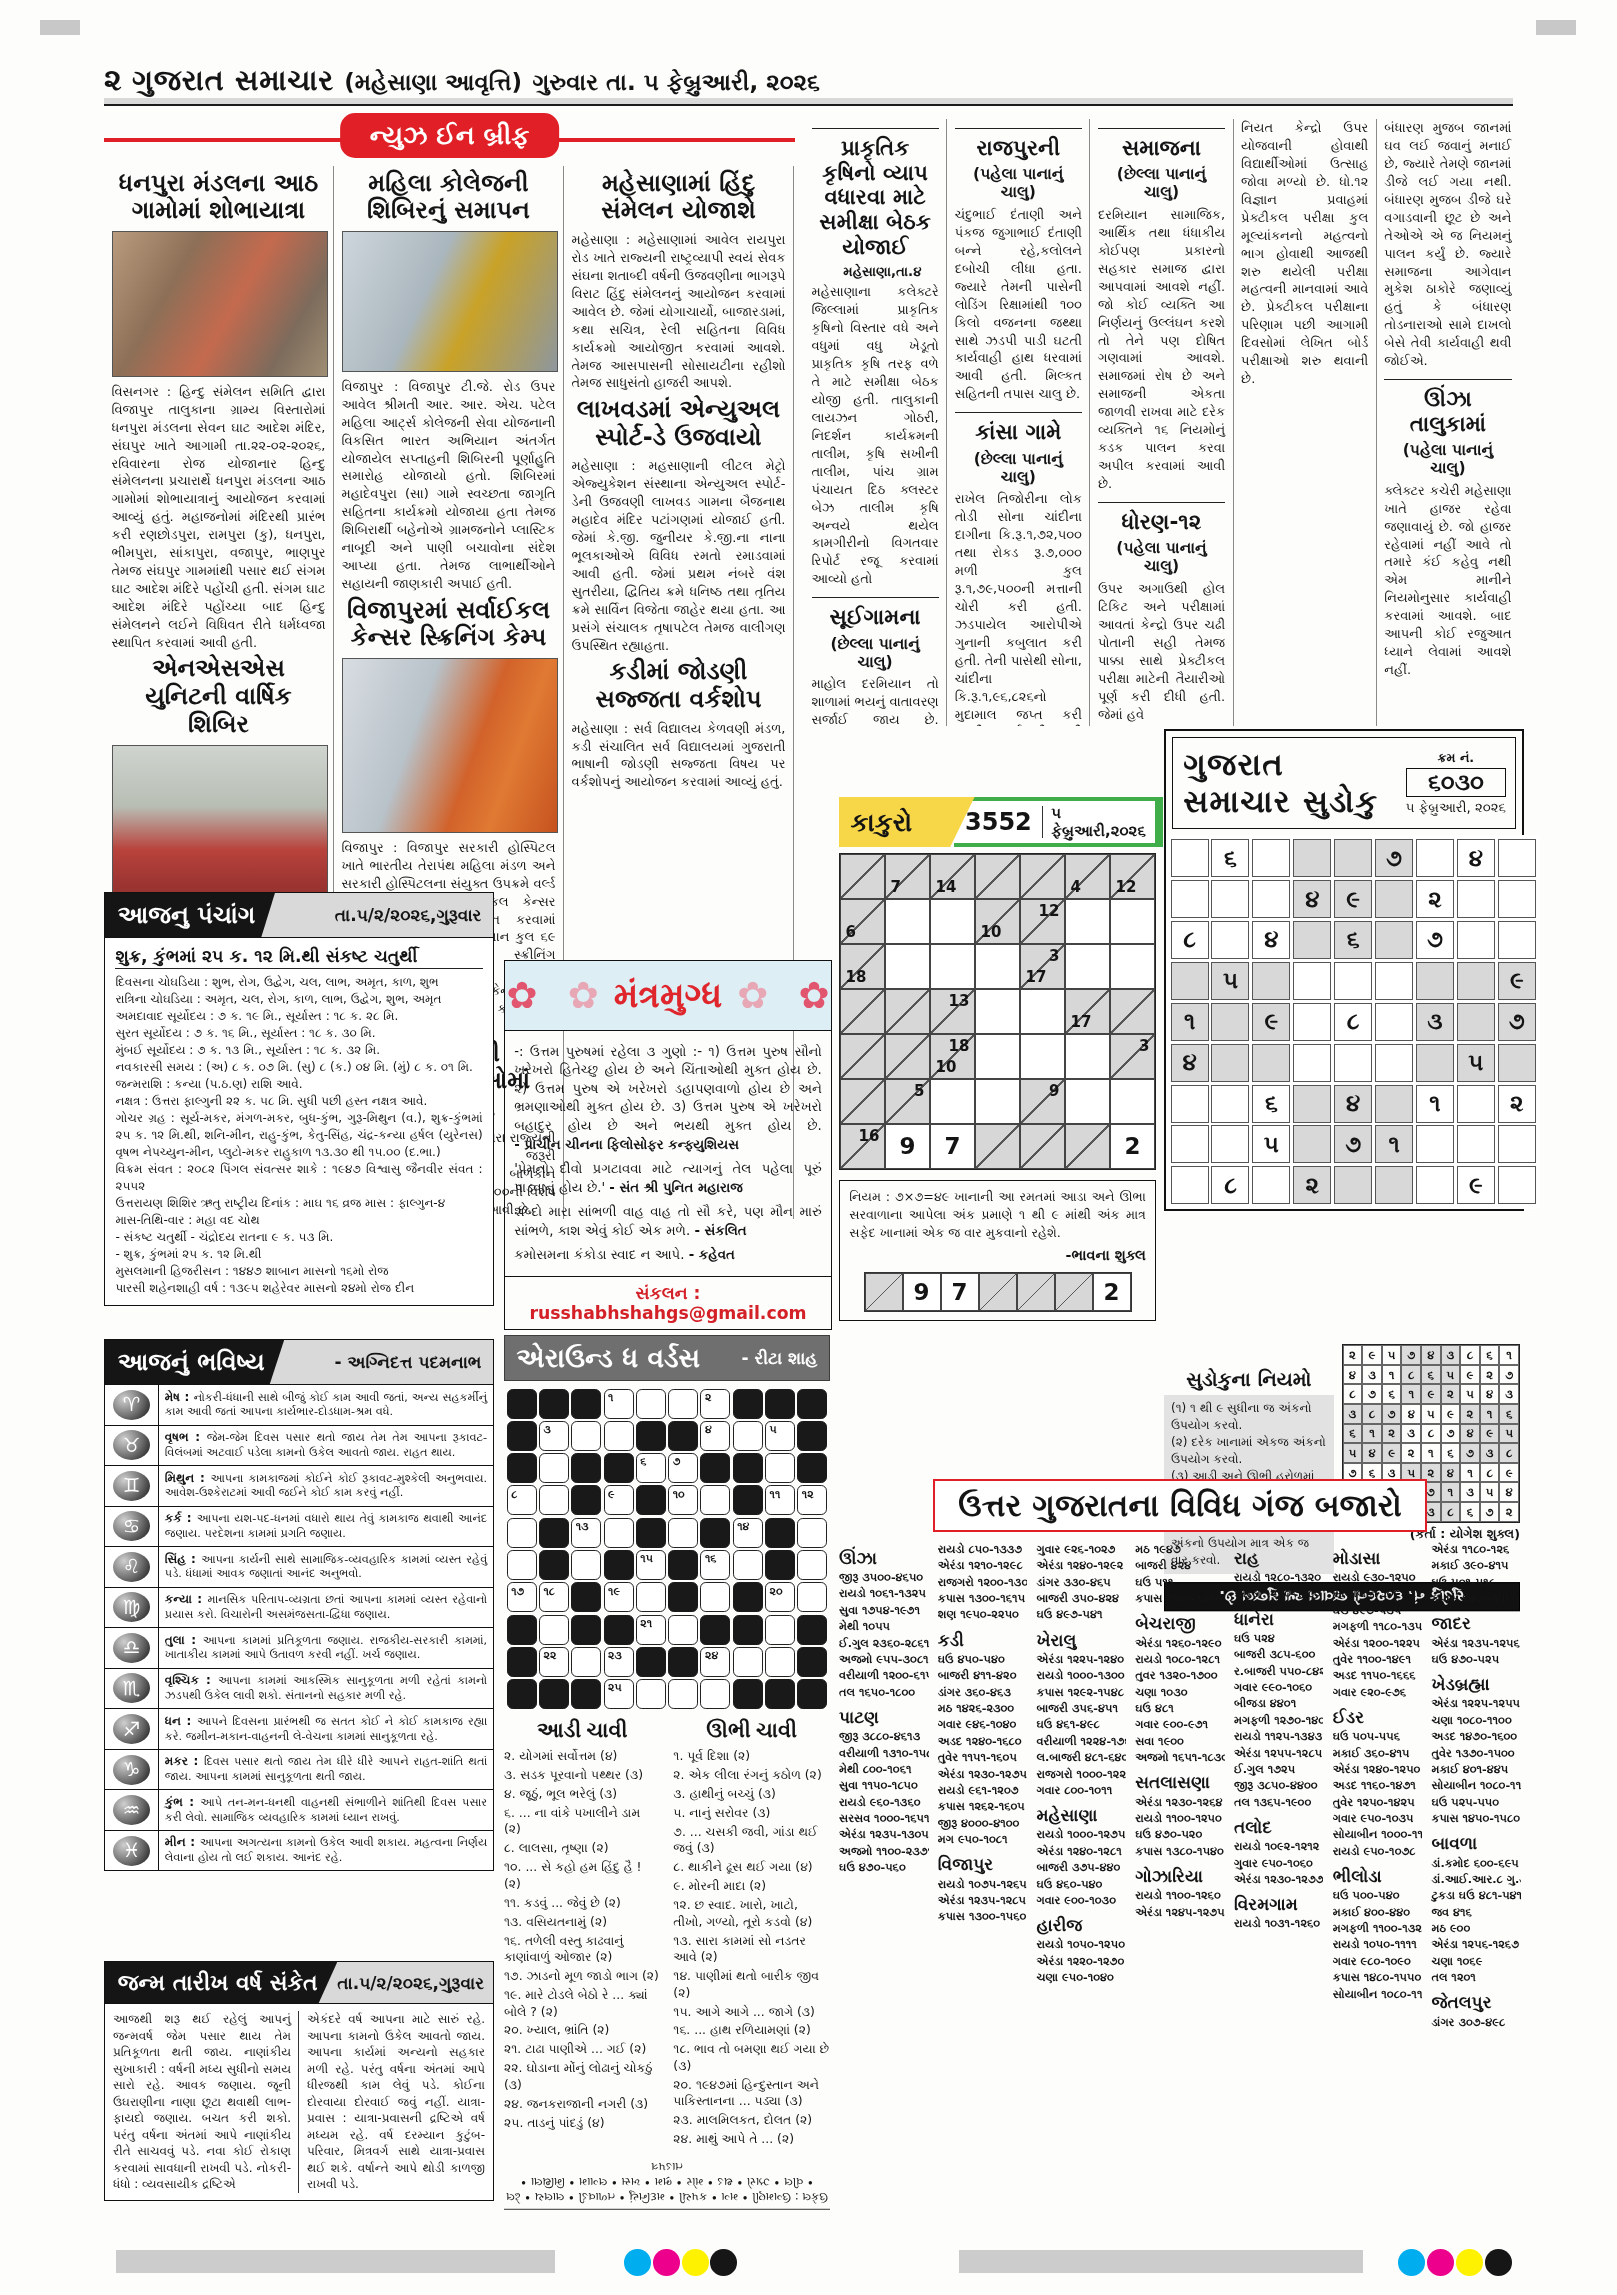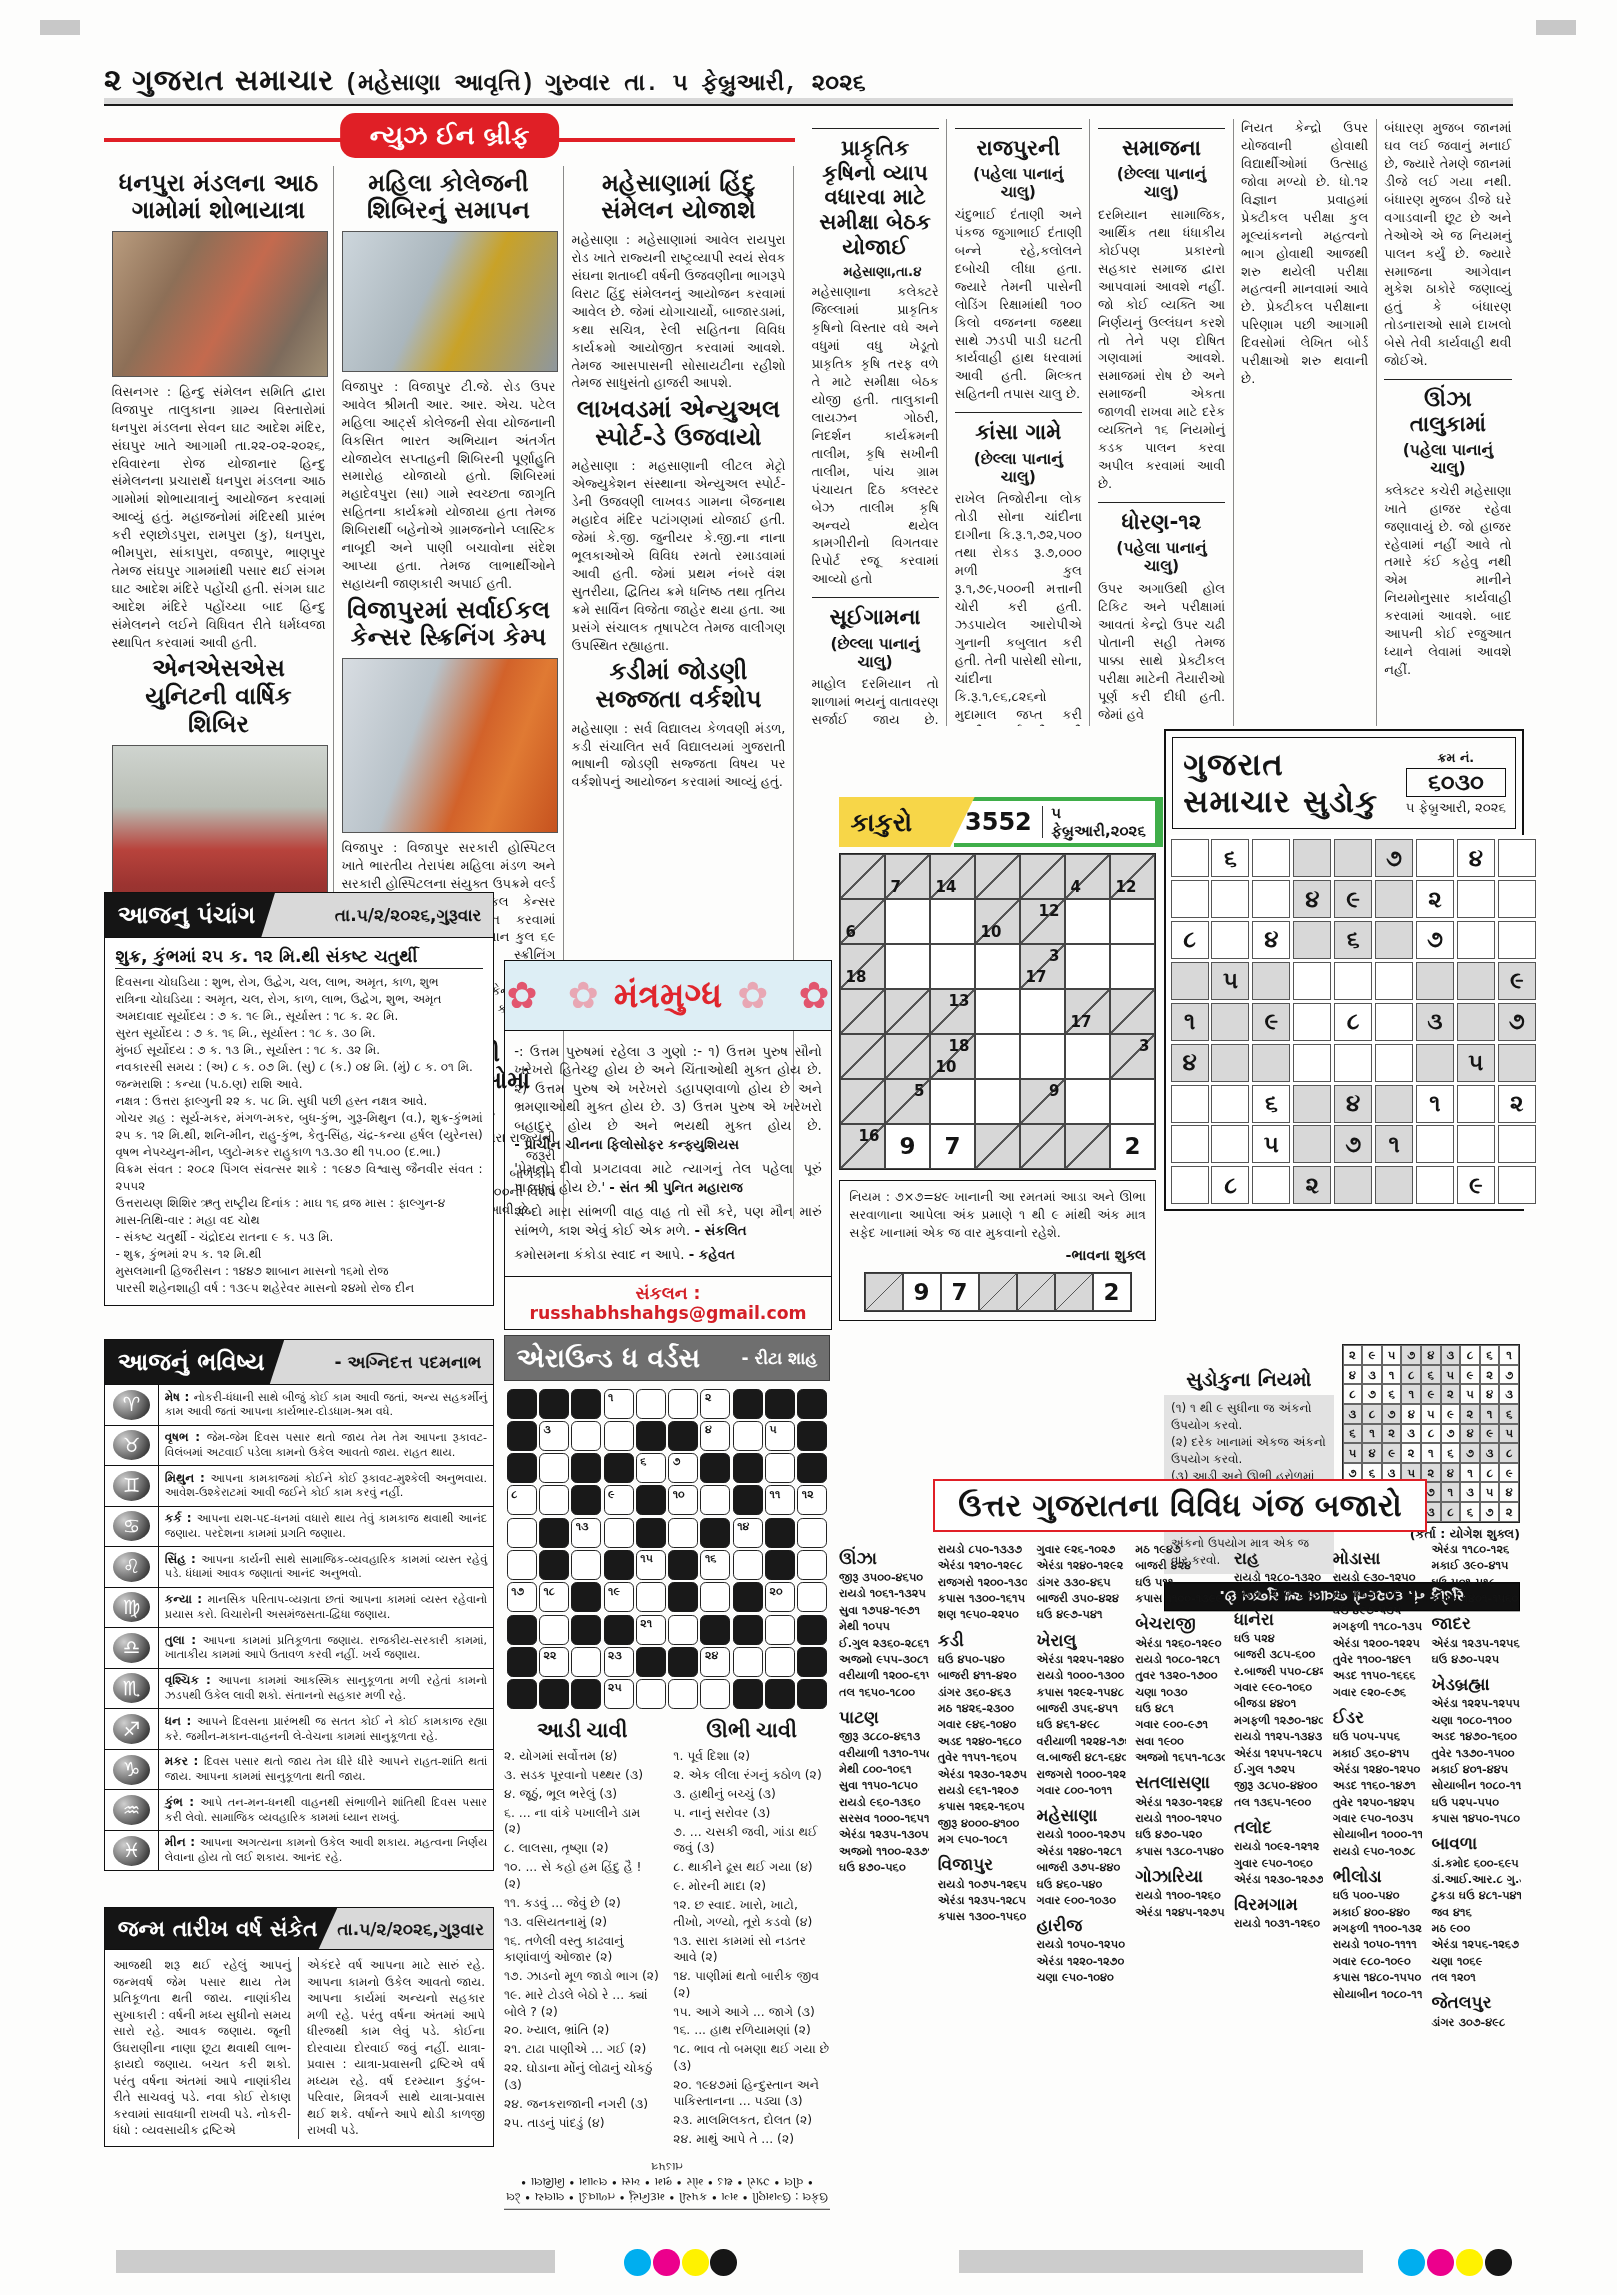--- a/index.html
+++ b/index.html
@@ -3,21 +3,21 @@
 <meta charset="utf-8">
 <style>
   html,body{margin:0;padding:0;background:#e8e8e8;}
   .page{position:relative;width:1617px;height:2295px;background:#fdfdfc;font-family:"DejaVu Sans",sans-serif;color:#141414;overflow:hidden;}
   .abs{position:absolute;}
   .cropmark{position:absolute;width:40px;height:15px;background:#c8c8c8;}
   
   .masthead{position:absolute;left:104px;top:62px;width:1409px;border-bottom:2.3px solid #1a1a1a;padding-bottom:5.8px;display:flex;align-items:baseline;gap:10.4px;}
   .masthead .pn{font-size:30px;font-weight:bold;}
   .masthead .mt{font-size:29px;font-weight:bold;letter-spacing:0.6px;}
-  .masthead .ed{font-size:23px;font-weight:bold;font-family:Liberation Mono, monospace;}
+  .masthead .ed{font-size:23px;font-weight:bold;}
   .graybar-top{position:absolute;left:104px;top:98px;width:1409px;height:5.8px;background:#d9d9d9;}
   .headline{font-size:24px;line-height:1.16;font-weight:bold;text-align:center;margin:3.5px 0 5.8px 0;}
   .subhead{font-size:21.4px;line-height:1.15;font-weight:bold;text-align:center;margin:9.2px 0 4.6px 0;border-top:1.2px solid #222;padding-top:7px;}
   .contline{font-size:15.6px;font-weight:bold;text-align:center;margin-bottom:4.6px;}
   .dateline{font-size:13.3px;font-weight:bold;text-align:right;margin:1.2px 17.3px 3.5px 0;}
   .body{font-size:13px;line-height:1.38;text-align:justify;}
   .photo{width:100%;border:0.6px solid #555;margin:2.3px 0 5.8px 0;}
   .p1{height:144px;background:linear-gradient(120deg,#b99c7e 0%,#8d6f57 30%,#c46a4e 55%,#7d6b5c 80%,#a08f74 100%);}
   .p2{height:173px;background:linear-gradient(180deg,#cfd4cf 0%,#b8bdb4 35%,#b8433c 60%,#9c3431 80%,#88322e 100%);}
   .p3{height:139px;background:linear-gradient(115deg,#cdd6dc 0%,#aab6bd 40%,#c9a227 60%,#8e979e 100%);}
@@ -627,21 +627,21 @@
         </div>
         <div class="zrow">
           <div class="zic">
             <div class="zoval">♓</div>
           </div>
           <div class="ztxt"><b>મીન : </b>આપના અગત્યના કામનો ઉકેલ આવી શકાય. મહત્વના નિર્ણય લેવાના હોય તો લઈ શકાય. આનંદ રહે.</div>
         </div>
       </div>
   </div>
 
-  <div class="abs panel" style="left:104px;top:1907px;width:388px;">
+  <div class="abs panel" style="left:104px;top:1961px;width:388px;">
     <div class="phead">
       <div class="blk" style="font-size:22px;">જન્મ તારીખ વર્ષ સંકેત</div>
       <div class="rest">તા.૫/૨/૨૦૨૬,ગુરૂવાર</div>
     </div>
     <div style="display:flex;padding:7px 8px;gap:8px;">
       <div class="body" style="flex:1;border-right:1.2px solid #333;padding-right:7px;font-size:12px;">આજથી શરૂ થઈ રહેલું આપનું જન્મવર્ષ જેમ પસાર થાય તેમ પ્રતિકૂળતા થતી જાય. નાણાંકીય સુખાકારી : વર્ષની મધ્ય સુધીનો સમય સારો રહે. આવક જણાય. જૂની ઉઘરાણીના નાણા છૂટા થવાથી લાભ-ફાયદો જણાય. બચત કરી શકો. પરંતુ વર્ષના અંતમાં આપે નાણાંકીય રીતે સાચવવું પડે. નવા કોઈ રોકાણ કરવામાં સાવધાની રાખવી પડે. નોકરી-ધંધો : વ્યવસાયીક દ્રષ્ટિએ</div>
       <div class="body" style="flex:1;font-size:12px;">એકંદરે વર્ષ આપના માટે સારું રહે. આપના કામનો ઉકેલ આવતો જાય. આપના કાર્યમાં અન્યનો સહકાર મળી રહે. પરંતુ વર્ષના અંતમાં આપે ધીરજથી કામ લેવું પડે. કોઈના દોરવાયા દોરવાઈ જવું નહીં. યાત્રા-પ્રવાસ : યાત્રા-પ્રવાસની દ્રષ્ટિએ વર્ષ મધ્યમ રહે. વર્ષ દરમ્યાન કુટુંબ-પરિવાર, મિત્રવર્ગ સાથે યાત્રા-પ્રવાસ થઈ શકે. વર્ષાન્તે આપે થોડી કાળજી રાખવી પડે.</div>
     </div>
   </div>
 

